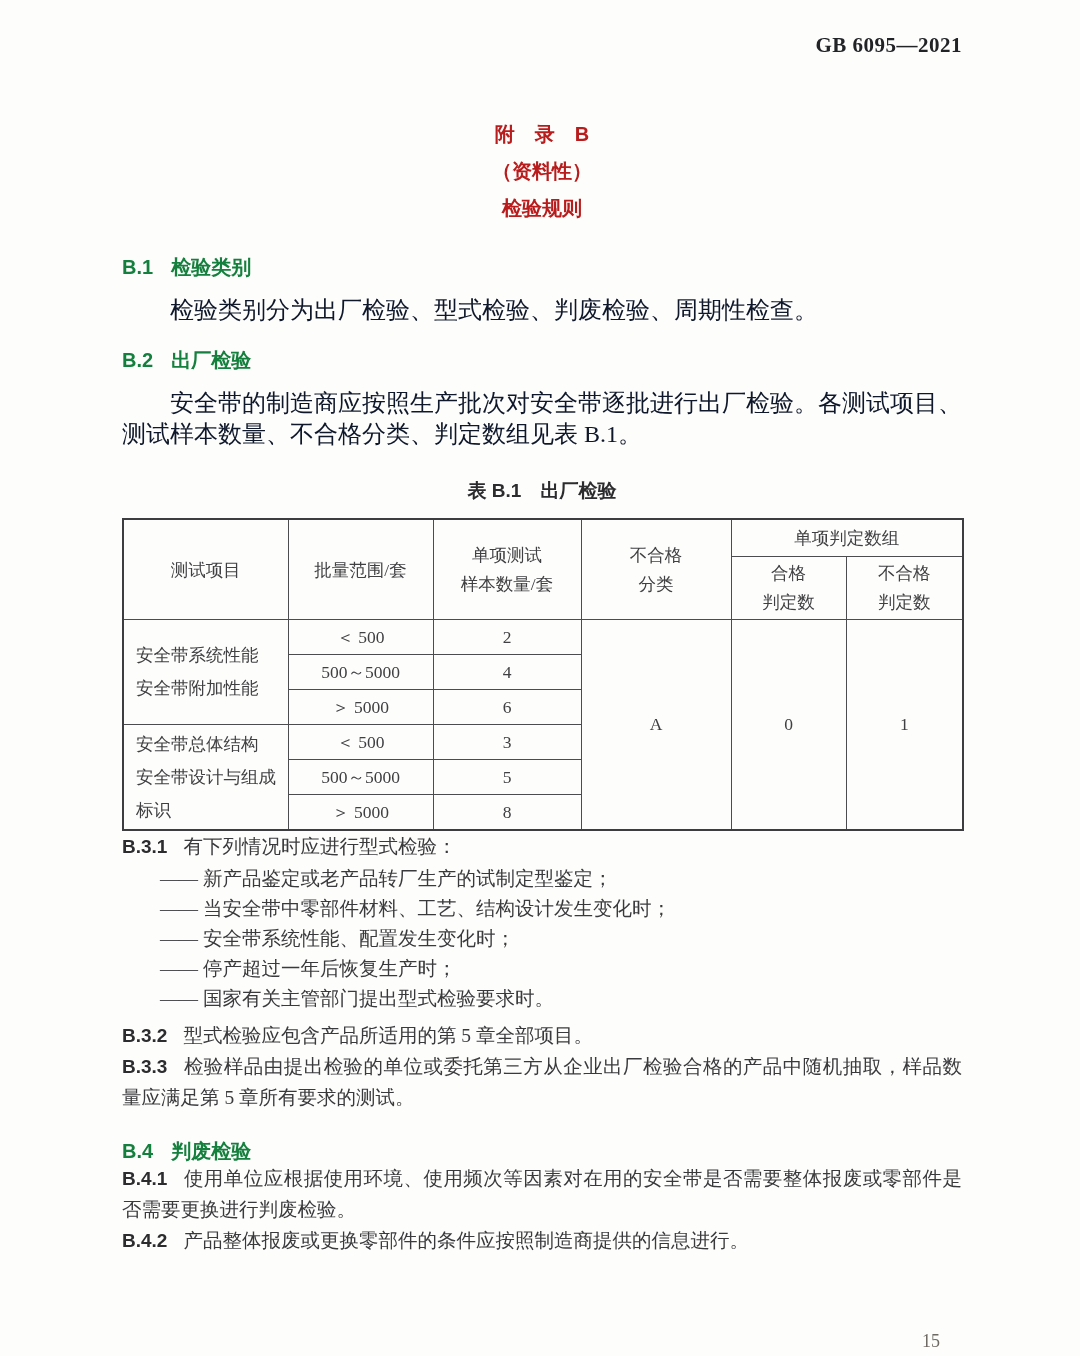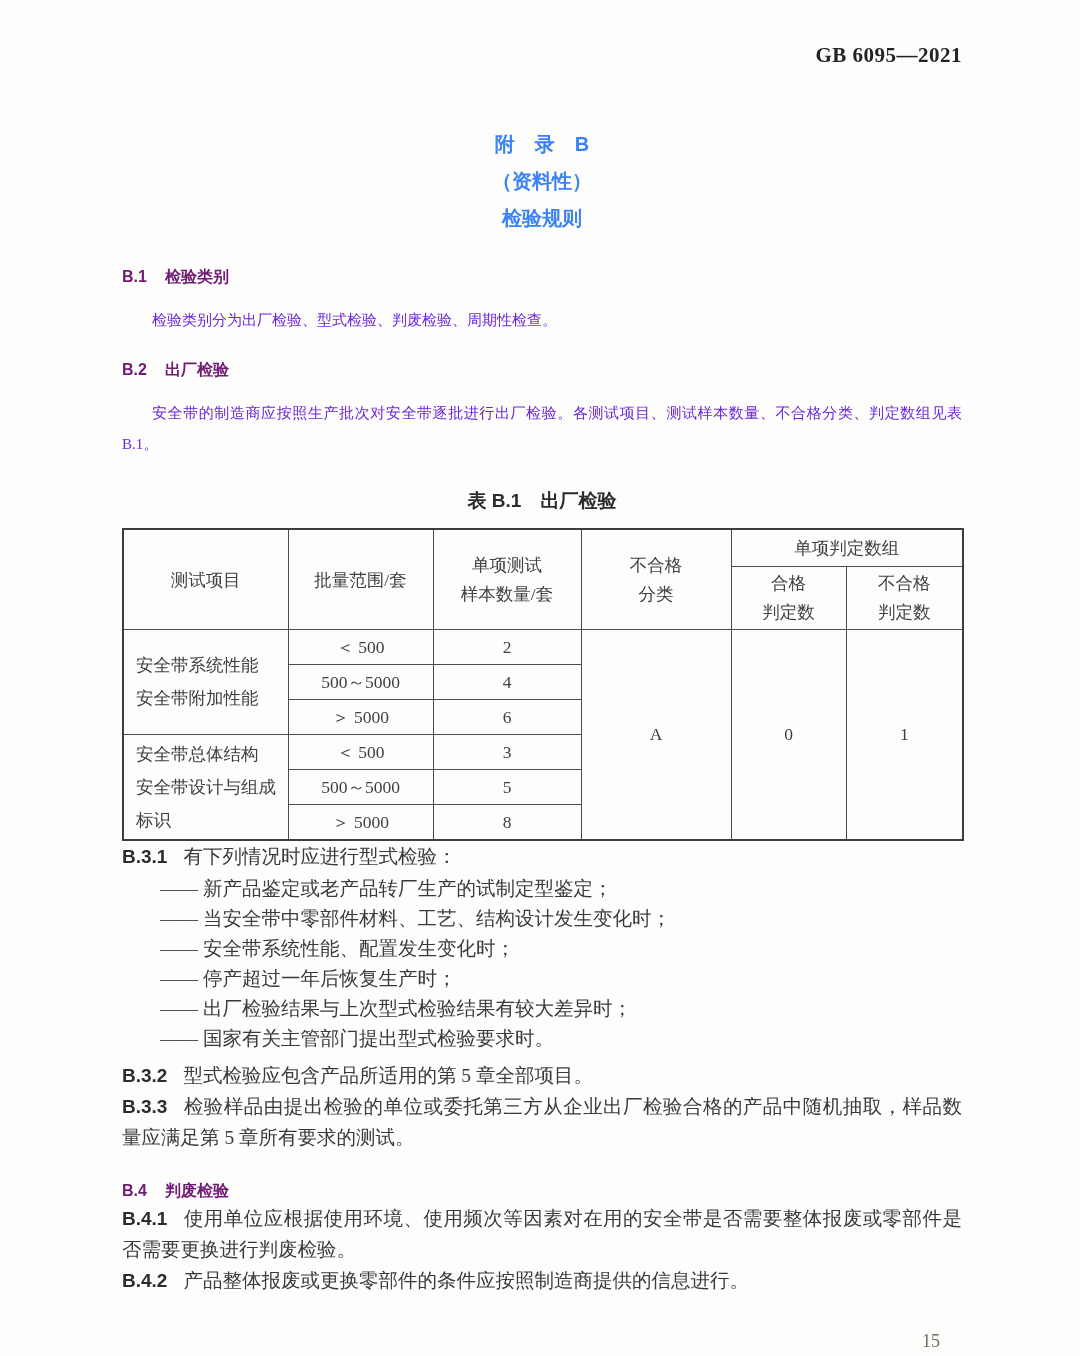--- a/index.html
+++ b/index.html
@@ -12,56 +12,56 @@
   .page {
     position: relative;
     width: 1080px; height: 1356px;
     background: #fdfdfc;
     overflow: hidden;
   }
   .content {
     margin: 0 118px 0 122px; 
   }
   .std-number {
-    padding-top: 43px;
+    padding-top: 33px;
     text-align: right;
     font-family: "Liberation Serif", serif;
     font-weight: bold;
     font-size: 21px;
     color: #222326;
     letter-spacing: 0.5px;
   }
   .doc-title {
     margin-top: 58px;
     text-align: center;
     font-family: "Liberation Sans", "DejaVu Sans", sans-serif;
     font-weight: bold;
     font-size: 20px;
-    color: #3b82f6;
+    color: #b91c1c;
     line-height: 37px;
   }
   .sec-heading {
     font-family: "Liberation Sans", "DejaVu Sans", sans-serif;
     font-weight: bold;
-    font-size: 16px;
-    color: #701a75;
+    font-size: 20px;
+    color: #15803d;
     line-height: 24px;
   }
   .sec-heading .num { margin-right: 18px; }
   .h-b1 { margin-top: 28px; }
   .h-b2 { margin-top: 22px; }
   .h-b3 { margin-top: 44px; }
   .h-b4 { margin-top: 26px; }
   p.body-par {
     margin: 16px 0 0 0;
-    font-size: 15px;
+    font-size: 24px;
     line-height: 31px;
     text-align: justify;
     text-indent: 2em;
-    color: #6d28d9;
+    color: #0f172a;
   }
   p.clause {
     margin: 0;
     font-size: 19.5px;
     line-height: 31px;
     text-align: justify;
     color: #3a3a3c;
   }
   .clause-gap { margin-top: 14px; }
   .clause .clause-num {
@@ -229,23 +229,20 @@
       <div class="dash-item">
         <span class="dash">——</span><span>当安全带中零部件材料、工艺、结构设计发生变化时；</span>
       </div>
       <div class="dash-item">
         <span class="dash">——</span><span>安全带系统性能、配置发生变化时；</span>
       </div>
       <div class="dash-item">
         <span class="dash">——</span><span>停产超过一年后恢复生产时；</span>
       </div>
       <div class="dash-item">
-        <span class="dash">——</span><span>出厂检验结果与上次型式检验结果有较大差异时；</span>
-      </div>
-      <div class="dash-item">
         <span class="dash">——</span><span>国家有关主管部门提出型式检验要求时。</span>
       </div>
     </div>
 
     <p class="clause" style="margin-top:6px">
       <span class="clause-num">B.3.2</span><span>型式检验应包含产品所适用的第 5 章全部项目。</span>
     </p>
     <p class="clause">
       <span class="clause-num">B.3.3</span><span>检验样品由提出检验的单位或委托第三方从企业出厂检验合格的产品中随机抽取，样品数量应满足第 5 章所有要求的测试。</span>
     </p>

